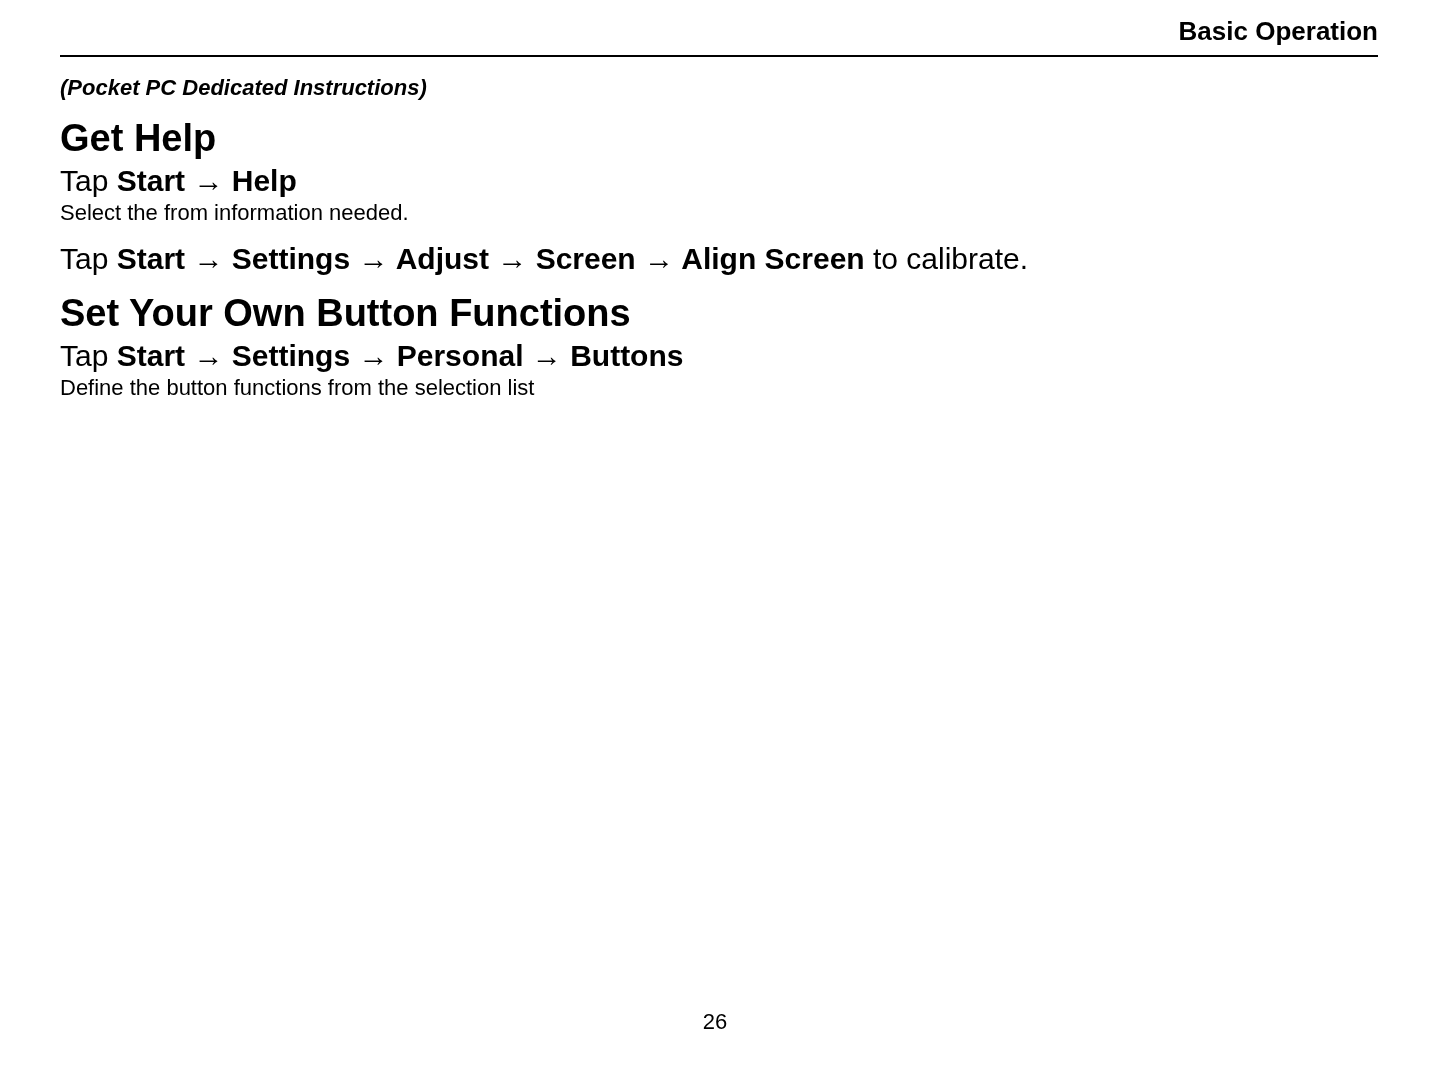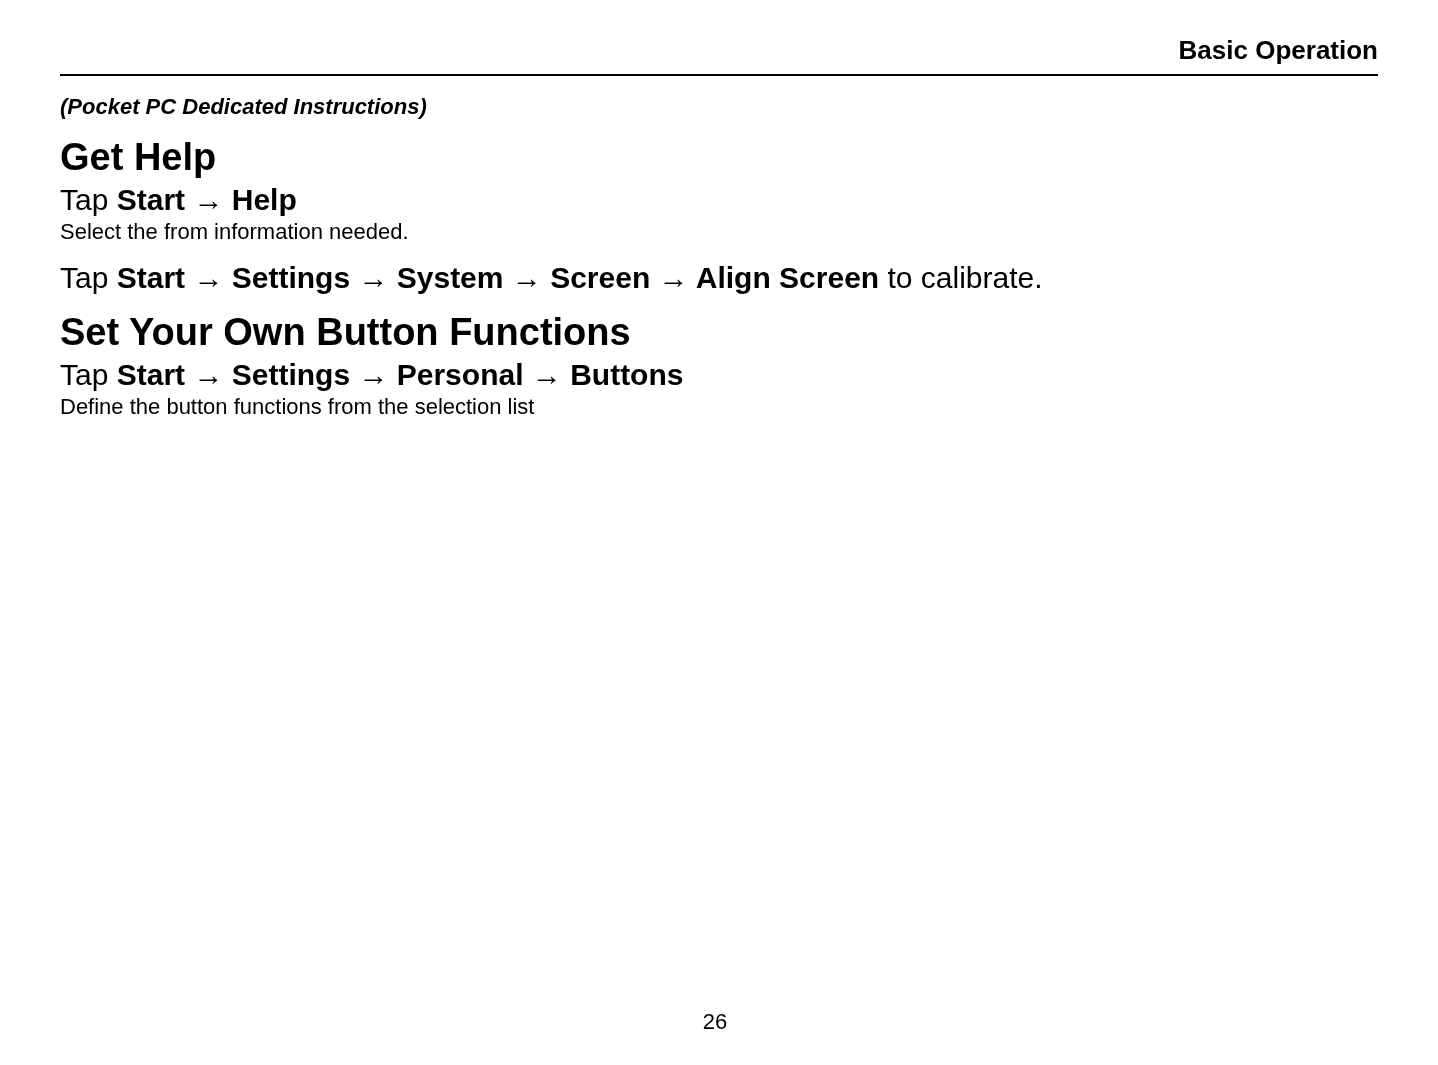--- a/index.html
+++ b/index.html
@@ -14,21 +14,21 @@
       background: #ffffff;
       font-family: "Times New Roman", Times, serif;
       font-size: 22px;
       color: #000000;
       padding: 0;
     }
 
     .page-container {
       width: 1438px;
       min-height: 1065px;
-      padding: 27px 60px 40px 60px;
+      padding: 8px 60px 40px 60px;
       position: relative;
     }
 
     .header-row {
       display: flex;
       justify-content: flex-end;
       align-items: flex-start;
       padding-top: 8px;
       padding-bottom: 8px;
     }
@@ -109,21 +109,21 @@
   <div class="section-block">
     <div class="section-heading">Get Help</div>
     <div class="section-instruction">
       Tap <span class="bold-text">Start → Help</span>
     </div>
     <div class="section-description">Select the from information needed.</div>
   </div>
 
   <div class="section-block">
     <div class="section-instruction">
-      Tap <span class="bold-text">Start → Settings → System → Screen → Align Screen</span> to calibrate.
+      Tap <span class="bold-text">Start → Settings → Adjust → Screen → Align Screen</span> to calibrate.
     </div>
   </div>
 
 
   <div class="section-block">
     <div class="section-heading">Set Your Own Button Functions</div>
     <div class="section-instruction">
       Tap <span class="bold-text">Start → Settings → Personal → Buttons</span>
     </div>
     <div class="section-description">Define the button functions from the selection list</div>

